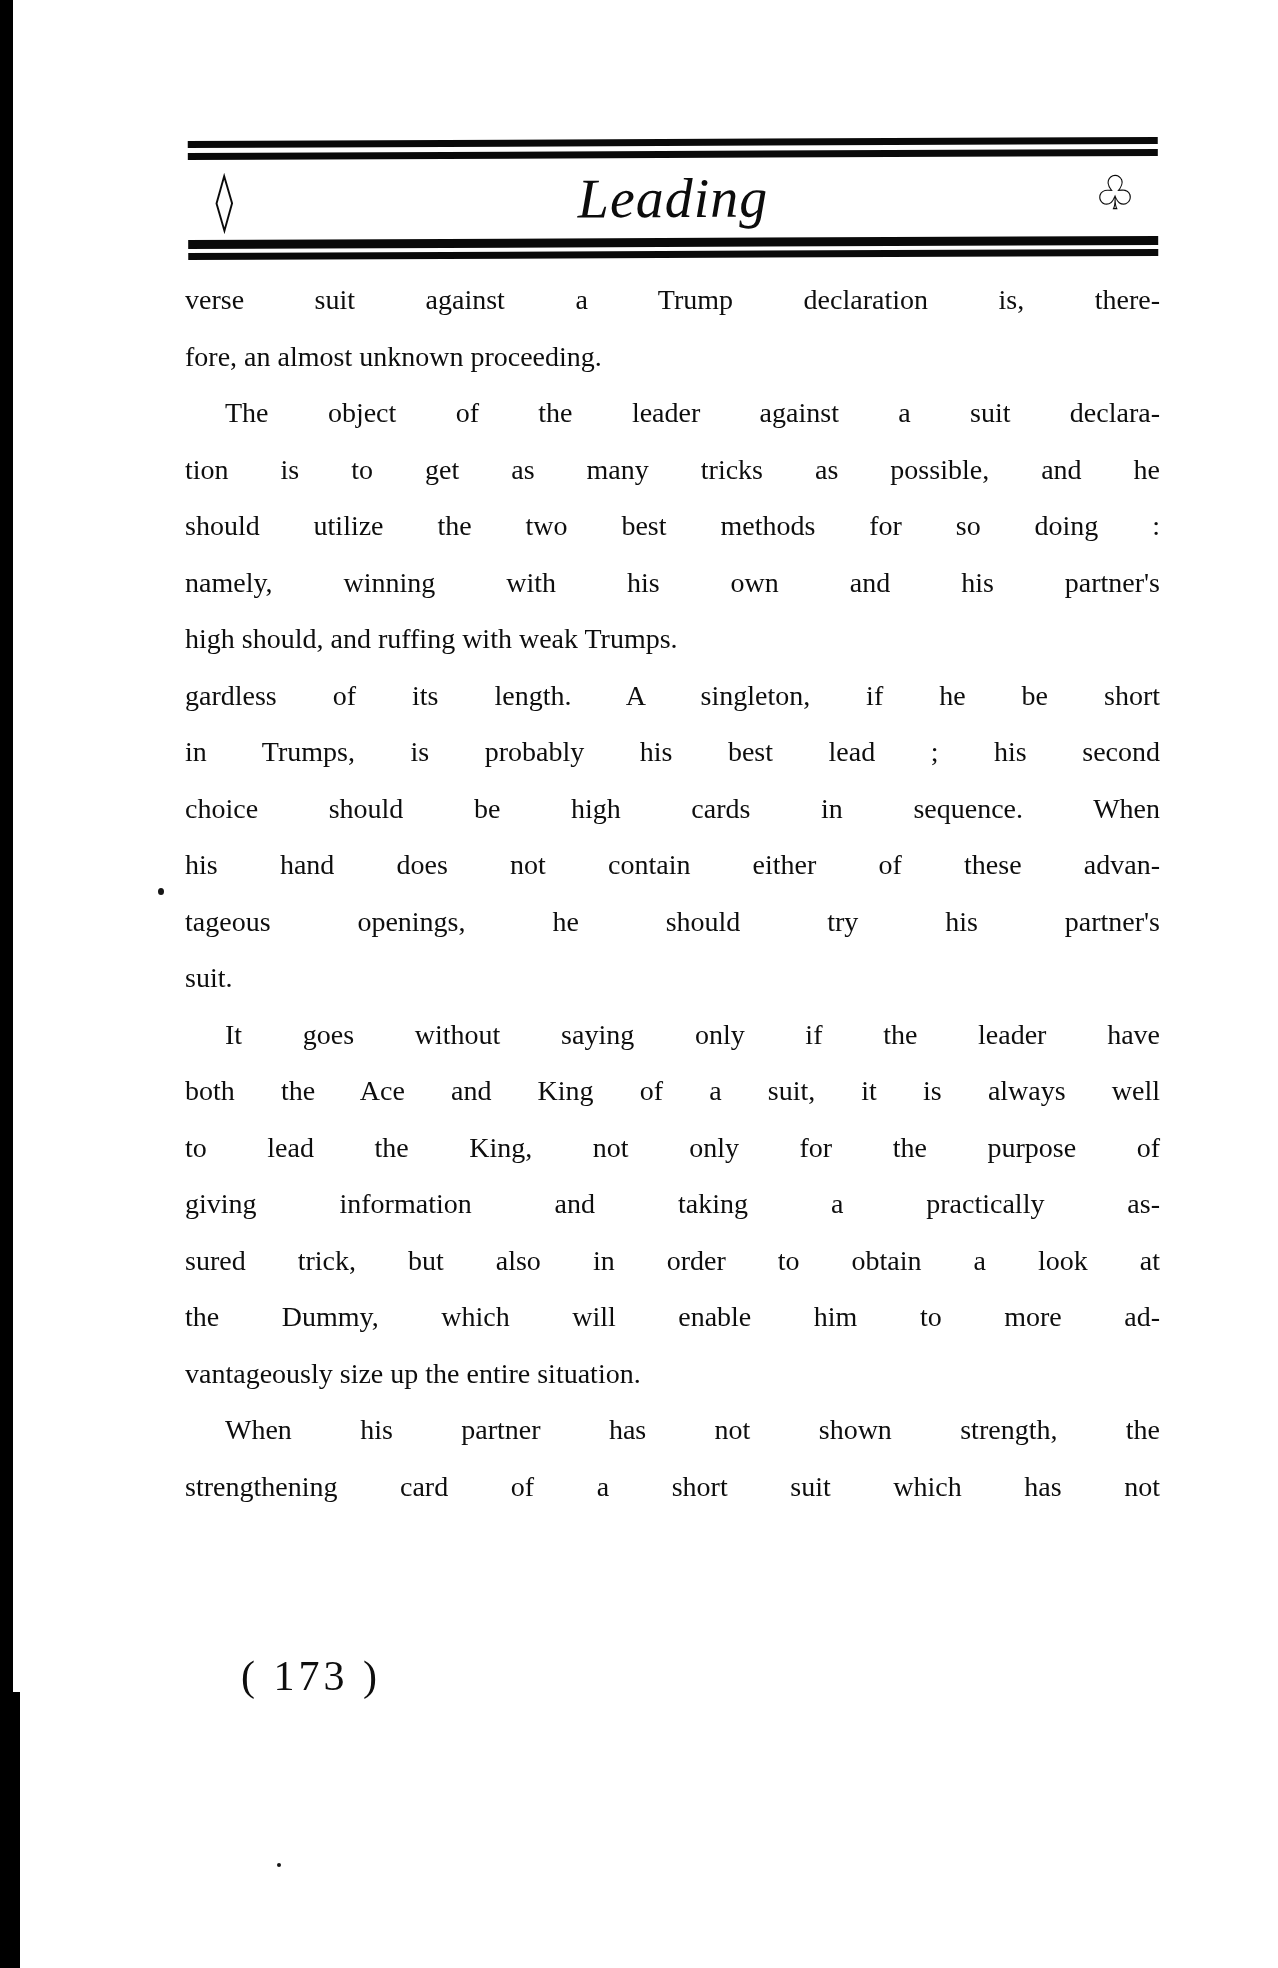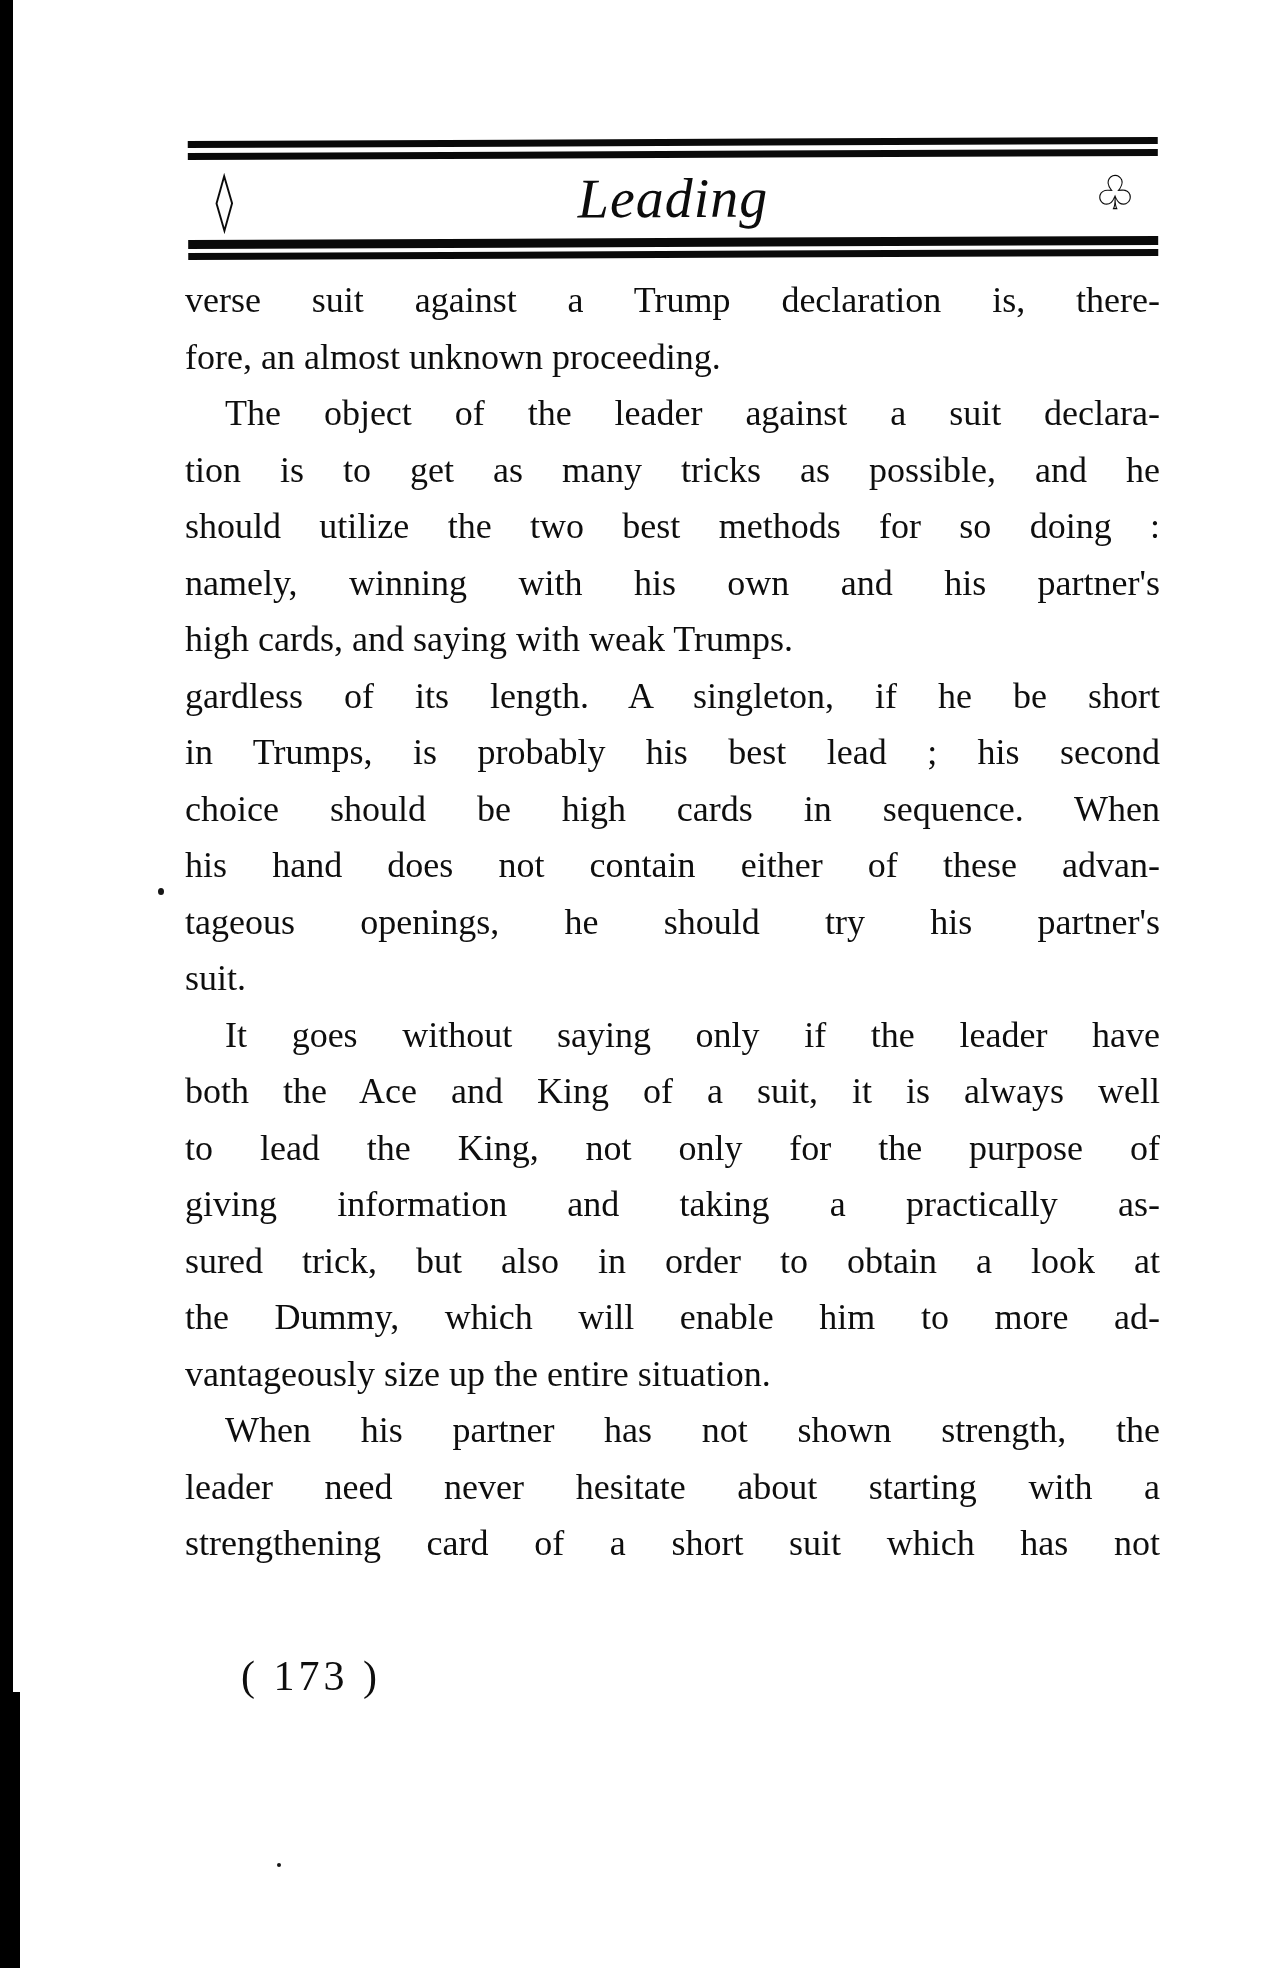--- a/index.html
+++ b/index.html
@@ -56,21 +56,21 @@
   .running-title {
     position: absolute; left: 0; right: 0; text-align: center;
     font-style: italic; font-size: 56px; font-weight: 500;
     letter-spacing: 1px;
     color: #0c0c0c;
   }
 
   
   .bodytext {
     position: absolute; left: 185px; top: 272px; width: 975px;
-    font-size: 36px; line-height: 56.5px;
+    font-size: 28px; line-height: 56.5px;
     color: #0e0e0e;
   }
   .line {
     text-align: justify;
     text-align-last: justify;
     white-space: normal;
     height: 56.5px; overflow: visible;
   }
   .line.indent { text-indent: 40px; }
   .line.para-end { text-align: center; text-align-last: left; }
@@ -106,34 +106,33 @@
   </div>
 
   <div class="bodytext">
 
   <div class="line">verse suit against a Trump declaration is, there-</div>
       <div class="line para-end">fore, an almost unknown proceeding.</div>
       <div class="line indent">The object of the leader against a suit declara-</div>
       <div class="line">tion is to get as many tricks as possible, and he</div>
       <div class="line">should utilize the two best methods for so doing :</div>
       <div class="line">namely, winning with his own and his partner's</div>
-      <div class="line para-end">high cards, and saying with weak Trumps.</div>
+      <div class="line para-end">high should, and ruffing with weak Trumps.</div>
       <div class="line">gardless of its length.  A singleton, if he be short</div>
       <div class="line">in Trumps, is probably his best lead ; his second</div>
       <div class="line">choice should be high cards in sequence.  When</div>
       <div class="line">his hand does not contain either of these advan-</div>
       <div class="line">tageous openings, he should try his partner's</div>
       <div class="line para-end">suit.</div>
       <div class="line indent">It goes without saying only if the leader have</div>
       <div class="line">both the Ace and King of a suit, it is always well</div>
       <div class="line">to lead the King, not only for the purpose of</div>
       <div class="line">giving information and taking a practically as-</div>
       <div class="line">sured trick, but also in order to obtain a look at</div>
       <div class="line">the Dummy, which will enable him to more ad-</div>
       <div class="line para-end">vantageously size up the entire situation.</div>
       <div class="line indent">When his partner has not shown strength, the</div>
-      <div class="line">leader need never hesitate about starting with a</div>
       <div class="line">strengthening card of a short suit which has not</div>
     </div>
 
   <div class="footer">( 173 )</div>
 
 </div>
 
 </body></html>

